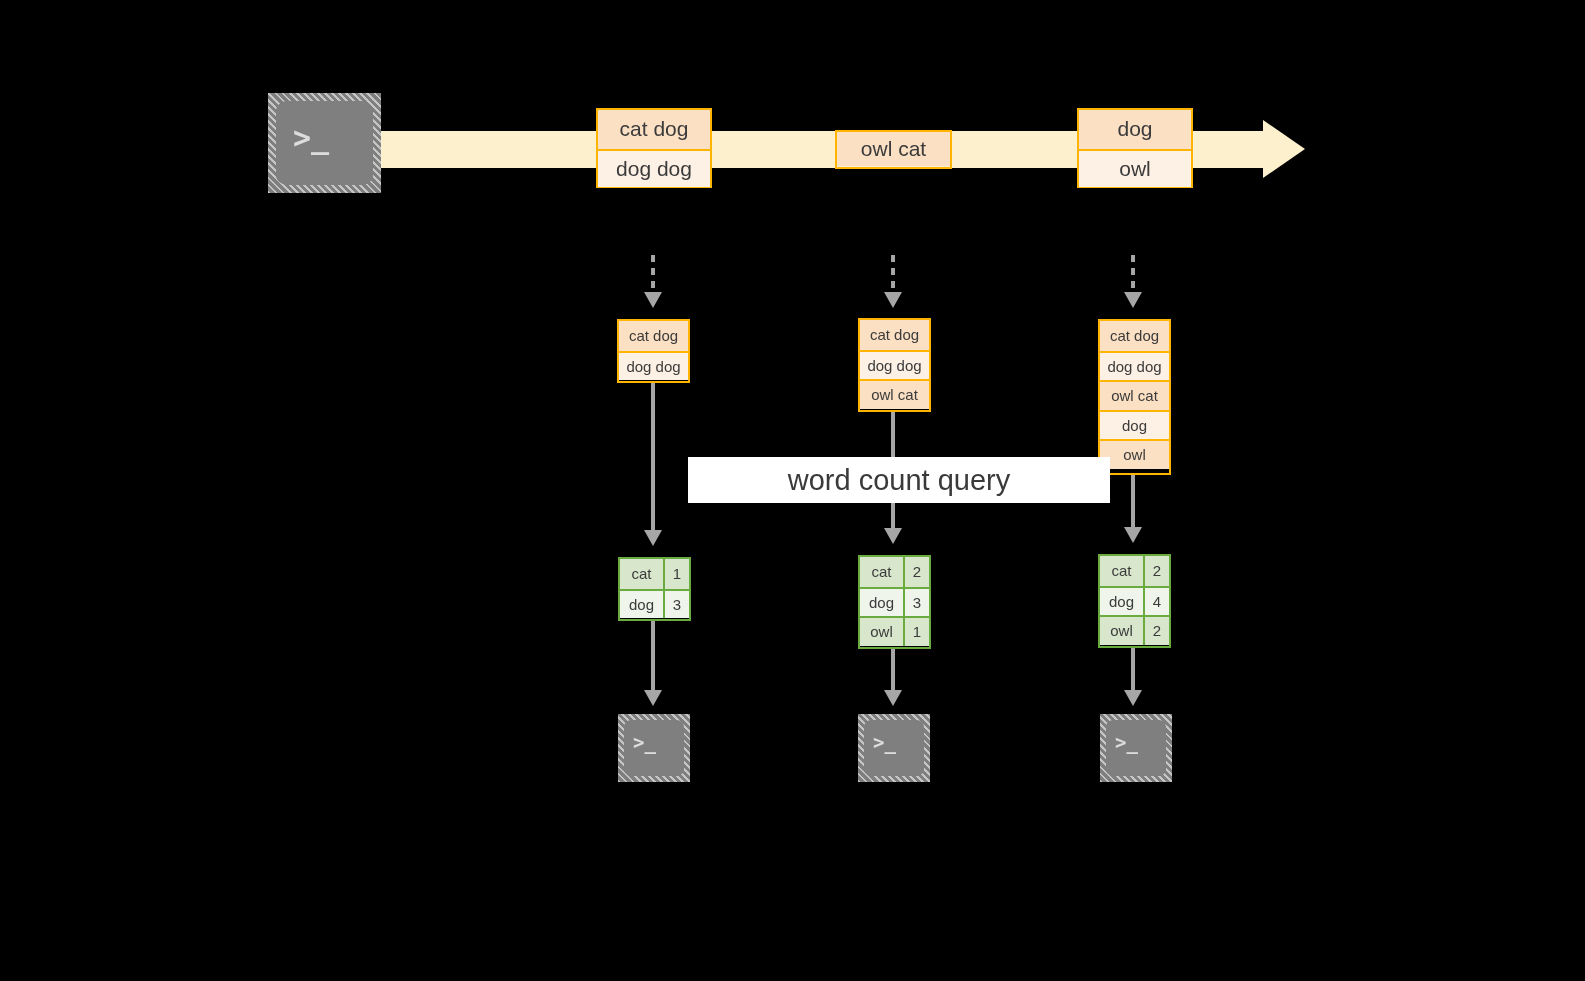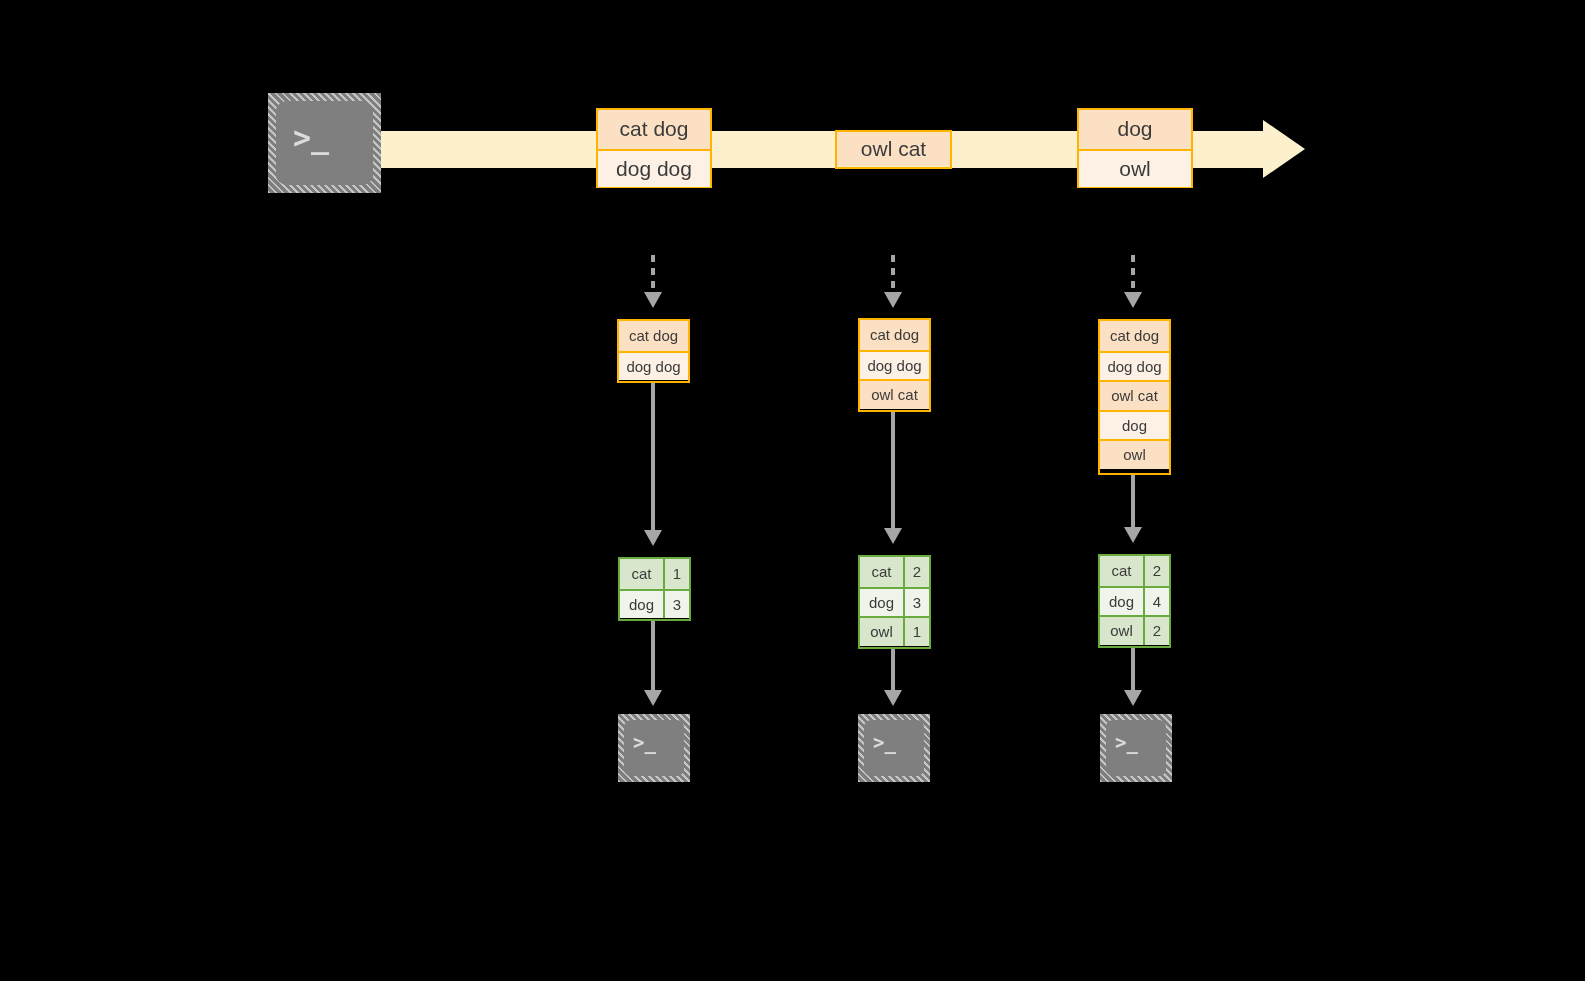--- a/index.html
+++ b/index.html
@@ -176,14 +176,17 @@
   </div>
 
   <div class="line" style="left:1131px;top:648px;width:4px;height:51px;"></div>
   <div class="ahead" style="left:1123.5px;top:690px;"></div>
 
   <div class="term" style="left:1100px;top:714px;width:72px;height:68px;">
     <div class="term-inner" style="left:6px;top:6px;right:6px;bottom:6px;"></div>
     <div class="term-glyph" style="left:15px;top:19px;font-size:19px;">&gt;_</div>
   </div>
 
+  <div class="querybar" style="left:688px;top:457px;width:422px;height:46px;">
+    <span style="font-size:29px;">word count query</span>
+  </div>
 
 </div>
 
 </body></html>

